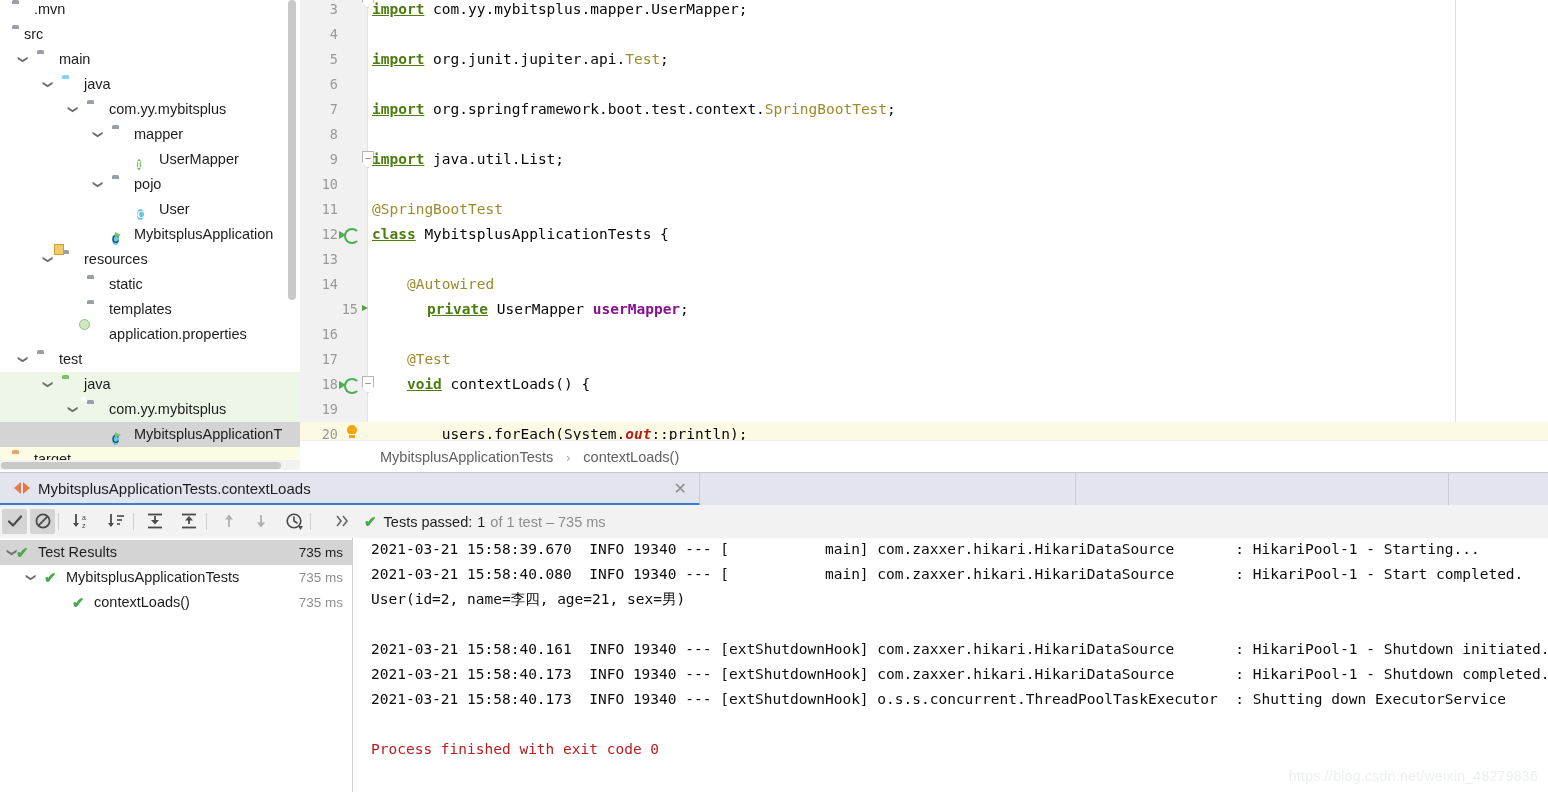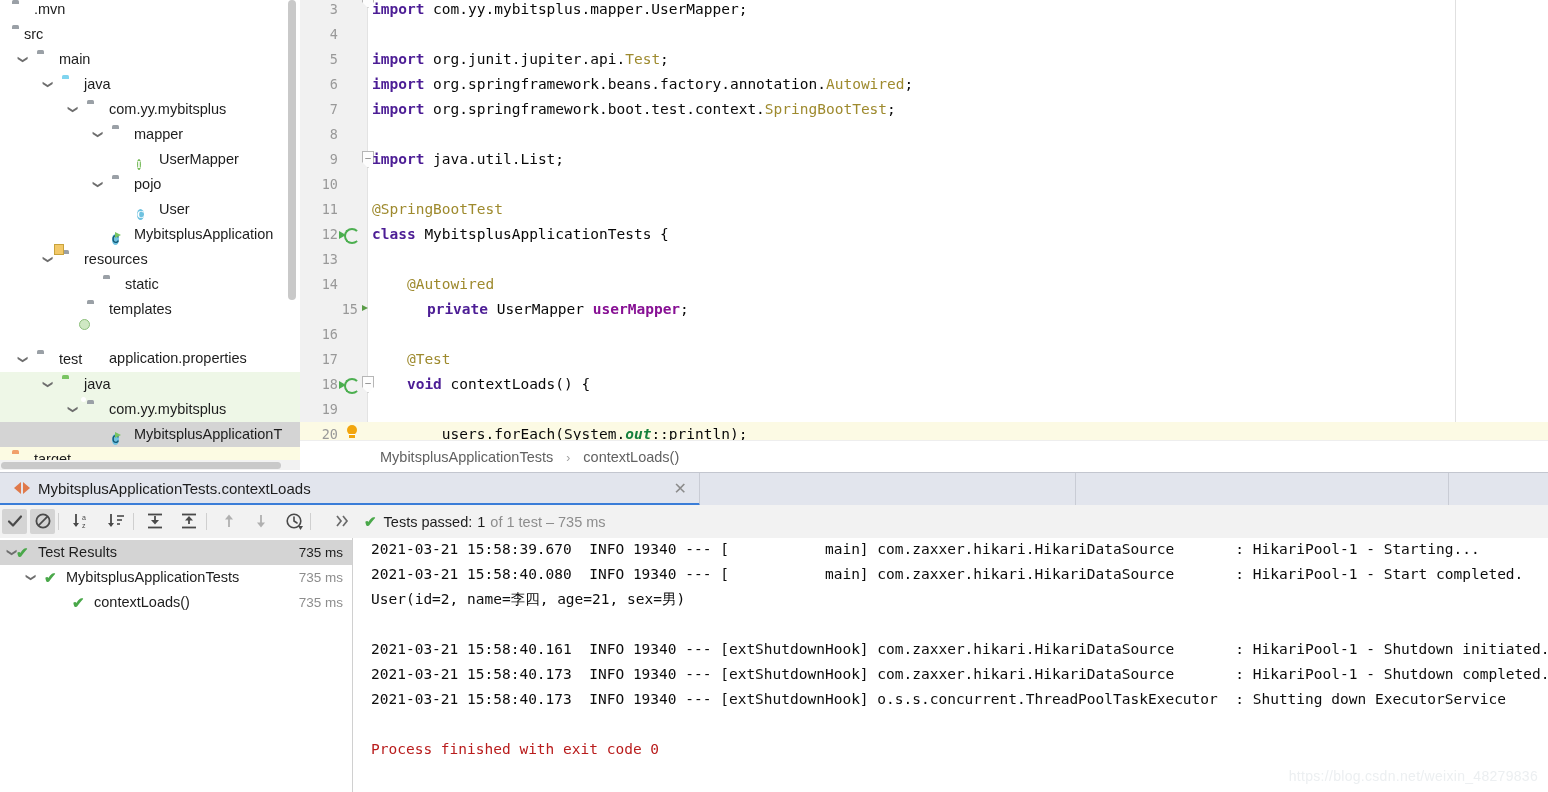--- a/index.html
+++ b/index.html
@@ -97,25 +97,25 @@
   .code-line{
     position:absolute; left:0; width:1248px; height:25px; line-height:25px;
     font-family:"DejaVu Sans Mono", monospace; font-size:14.5px; white-space:pre;
   }
   .lno{
     position:absolute; left:0; width:38px; text-align:right;
     color:#999999; font-family:"DejaVu Sans Mono",monospace; font-size:13.5px;
   }
   .ctext{ position:absolute; left:72px; color:#080808; }
   .hl-line{ background:#fcfae4; }
-  .kw{ color:#4c1d95; font-weight:bold; }
+  .kw{ color:#4d7c0f; font-weight:bold;text-decoration:underline; }
   .ann{ color:#9e8a2e; }
   .cls{ color:#9e8a2e; }
   .fld{ color:#871094; font-weight:bold; }
-  .fldi{ color:#15803d; font-weight:bold; font-style:italic; }
+  .fldi{ color:#b91c1c; font-weight:bold; font-style:italic; }
   .hintbox{
     background:#ededed; color:#8c8c8c; border-radius:3px; padding:0 3px; font-size:13px;
   }
   .gicon{ position:absolute; left:44px; top:5px; width:16px; height:16px; }
   .grun{
     width:15px;height:15px; position:relative;
   }
   .grun::before{
     content:""; position:absolute; left:0; top:1px; width:12px;height:12px;
     border:2.5px solid #4caf50; border-radius:50%; border-right-color:transparent;
@@ -292,31 +292,31 @@
         </div>
         <div class="tree-row " style="top: 222px; position: absolute; left: 0px; width: 300px;">
           <span class="ic" style="left: 112px;"><span class="b-spring">C</span></span>
           <span class="lbl" style="left: 134px;">MybitsplusApplication</span>
         </div>
         <div class="tree-row " style="top: 247px; position: absolute; left: 0px; width: 300px;">
           <span class="twisty" style="left: 43px; transform: rotate(90deg); display: inline-block;">❯</span>
           <span class="ic" style="left: 62px;"><span class="folder f-grey f-res"></span></span>
           <span class="lbl" style="left: 84px;">resources</span>
         </div>
-        <div class="tree-row " style="top: 272px; position: absolute; left: 16px; width: 331px;">
+        <div class="tree-row " style="top: 272px; position: absolute; left: 0px; width: 331px;">
           <span class="ic" style="left: 87px;"><span class="folder f-grey"></span></span>
           <span class="lbl" style="left: 109px;">static</span>
         </div>
         <div class="tree-row " style="top: 297px; position: absolute; left: 0px; width: 300px;">
           <span class="ic" style="left: 87px;"><span class="folder f-grey"></span></span>
           <span class="lbl" style="left: 109px;">templates</span>
         </div>
         <div class="tree-row " style="top: 322px; position: absolute; left: 0px; width: 300px;">
           <span class="ic" style="left: 87px;"><span class="leaf-ic"></span></span>
-          <span class="lbl" style="left: 109px; margin-top: 24px;">application.properties</span>
+          <span class="lbl" style="left: 109px;">application.properties</span>
         </div>
         <div class="tree-row " style="top: 347px; position: absolute; left: 0px; width: 300px;">
           <span class="twisty" style="left: 18px; transform: rotate(90deg); display: inline-block;">❯</span>
           <span class="ic" style="left: 37px;"><span class="folder f-grey"></span></span>
           <span class="lbl" style="left: 59px;">test</span>
         </div>
         <div class="tree-row sel-green" style="top: 372px; position: absolute; left: 0px; width: 300px;">
           <span class="twisty" style="left: 43px; transform: rotate(90deg); display: inline-block;">❯</span>
           <span class="ic" style="left: 62px;"><span class="folder f-green"></span></span>
           <span class="lbl" style="left: 84px;">java</span>
@@ -343,21 +343,21 @@
     </div>
   </div>
 
   <div id="editor">
     <div id="gutter"></div>
     <div id="rightmargin"></div>
     <div id="code-lines">
         <div class="code-line" style="top: -3px;"><span class="lno">3</span><span class="foldmark ar" style="top: -6px;"></span><span class="ctext"><span class="kw">import</span><span> com.yy.mybitsplus.mapper.UserMapper;</span></span></div>
         <div class="code-line" style="top: 22px;"><span class="lno">4</span></div>
         <div class="code-line" style="top: 47px;"><span class="lno">5</span><span class="ctext"><span class="kw">import</span><span> org.junit.jupiter.api.</span><span class="cls">Test</span><span>;</span></span></div>
-        <div class="code-line" style="top: 72px;"><span class="lno">6</span><span class="ctext"><span class="kw">import</span><span> org.springframework.beans.factory.annotation.</span><span class="cls">Autowired</span><span>;</span></span></div>
+        <div class="code-line" style="top: 72px;"><span class="lno">6</span></div>
         <div class="code-line" style="top: 97px;"><span class="lno">7</span><span class="ctext"><span class="kw">import</span><span> org.springframework.boot.test.context.</span><span class="cls">SpringBootTest</span><span>;</span></span></div>
         <div class="code-line" style="top: 122px;"><span class="lno">8</span><span class="ctext"></span></div>
         <div class="code-line" style="top: 147px;"><span class="lno">9</span><span class="foldmark ar" style="top: 4px;">–</span><span class="ctext"><span class="kw">import</span><span> java.util.List;</span></span></div>
         <div class="code-line" style="top: 172px;"><span class="lno">10</span><span class="ctext"></span></div>
         <div class="code-line" style="top: 197px;"><span class="lno">11</span><span class="gicon"><span class="gleaf"></span></span><span class="ctext"><span class="ann">@SpringBootTest</span></span></div>
         <div class="code-line" style="top: 222px;"><span class="lno">12</span><span class="gicon"><span class="grun"></span></span><span class="ctext"><span class="kw">class</span><span> MybitsplusApplicationTests {</span></span></div>
         <div class="code-line" style="top: 247px;"><span class="lno">13</span><span class="ctext"></span></div>
         <div class="code-line" style="top: 272px;"><span class="lno">14</span><span class="ctext"><span class="ann">    @Autowired</span></span></div>
         <div class="code-line" style="top: 297px; margin-left: 20px;"><span class="lno">15</span><span class="gicon"><span class="gbean"></span></span><span class="ctext"><span>    </span><span class="kw">private</span><span> UserMapper </span><span class="fld">userMapper</span><span>;</span></span></div>
         <div class="code-line" style="top: 322px;"><span class="lno">16</span><span class="ctext"></span></div>

